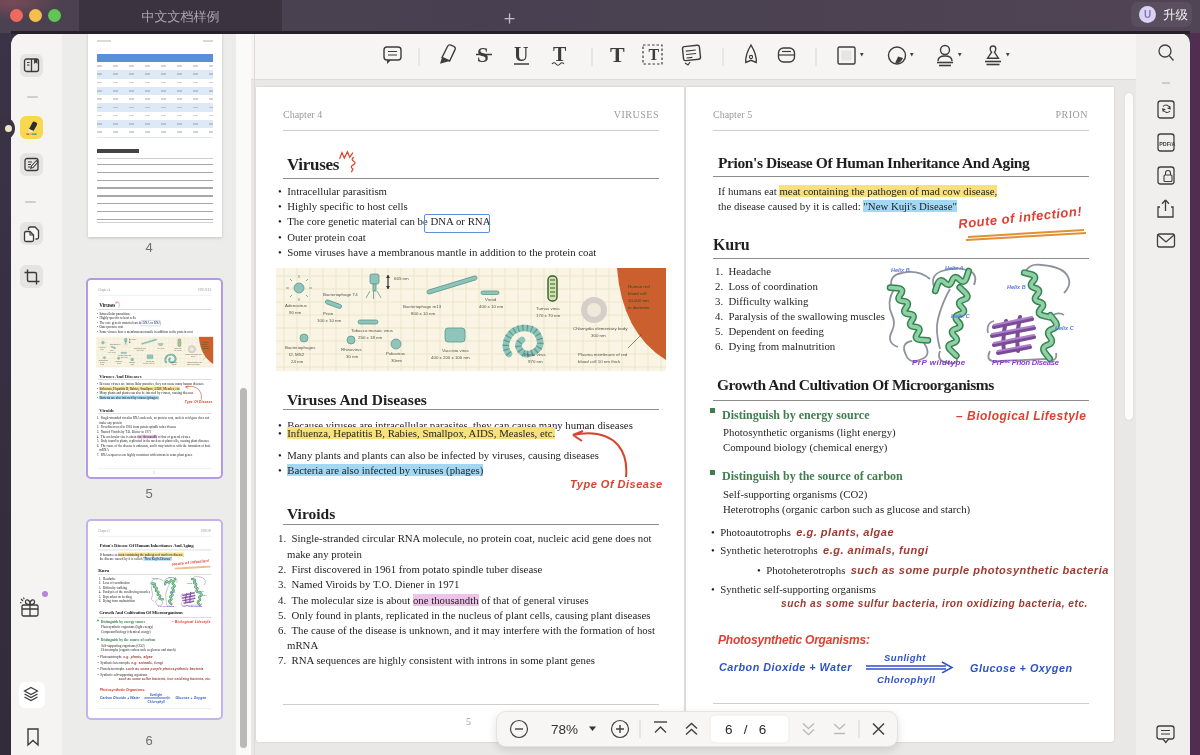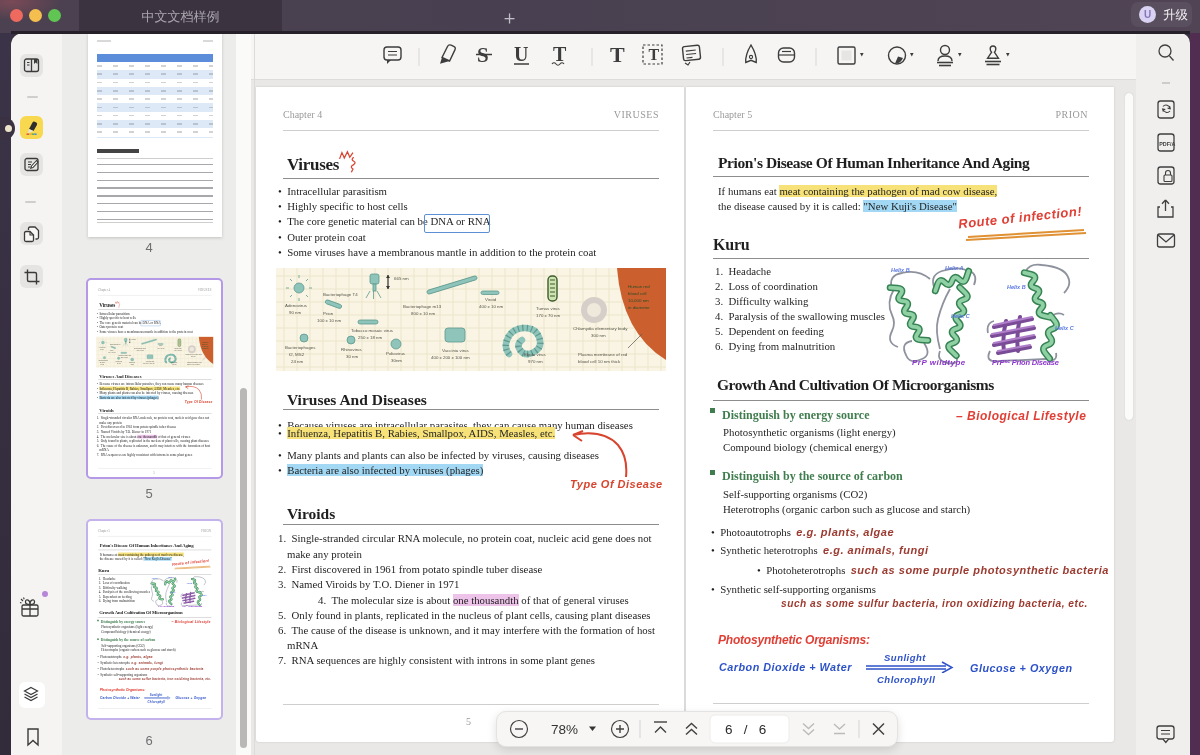--- a/index.html
+++ b/index.html
@@ -591,21 +591,21 @@
         <path d="M10 6 l10 -4 M10 6 l9 6" fill="none" stroke="#d8442e" stroke-width="2"></path>
       </svg>
       <div class="abs hw" style="left:314px; top:391px; color:#d8442e; font-size:11px;">Type Of Disease</div>
 
       <div class="h1" style="left:31px; top:418px; font-size:15.5px;">Viroids</div>
       <div class="hr2" style="left:27px; top:437px; width:376px;"></div>
       <div class="bl" style="left:22px; top:445px;">1.&nbsp;&nbsp;Single-stranded circular RNA molecule, no protein coat, nucleic acid gene does not</div>
       <div class="bl" style="left:31px; top:461px;">make any protein</div>
       <div class="bl" style="left:22px; top:476px;">2.&nbsp;&nbsp;First discovered in 1961 from potato spindle tuber disease</div>
       <div class="bl" style="left:22px; top:491px;">3.&nbsp;&nbsp;Named Viroids by T.O. Diener in 1971</div>
-      <div class="bl" style="left:22px; top:507px;margin-left:40px;">4.&nbsp;&nbsp;The molecular size is about <span class="hlp">one thousandth</span> of that of general viruses</div>
+      <div class="bl" style="left:22px; top:507px;">4.&nbsp;&nbsp;The molecular size is about <span class="hlp">one thousandth</span> of that of general viruses</div>
       <div class="bl" style="left:22px; top:522px;">5.&nbsp;&nbsp;Only found in plants, replicated in the nucleus of plant cells, causing plant diseases</div>
       <div class="bl" style="left:22px; top:537px;">6.&nbsp;&nbsp;The cause of the disease is unknown, and it may interfere with the formation of host</div>
       <div class="bl" style="left:31px; top:552px;">mRNA</div>
       <div class="bl" style="left:22px; top:567px;">7.&nbsp;&nbsp;RNA sequences are highly consistent with introns in some plant genes</div>
 
       <div class="hr" style="left:27px; top:617px; width:376px;"></div>
       <div class="chap" style="left:210px; top:629px;">5</div>
     </div>
     <div class="page page-r" id="pageR">
       <div class="chap" style="left:27px; top:22px;">Chapter 5</div>

